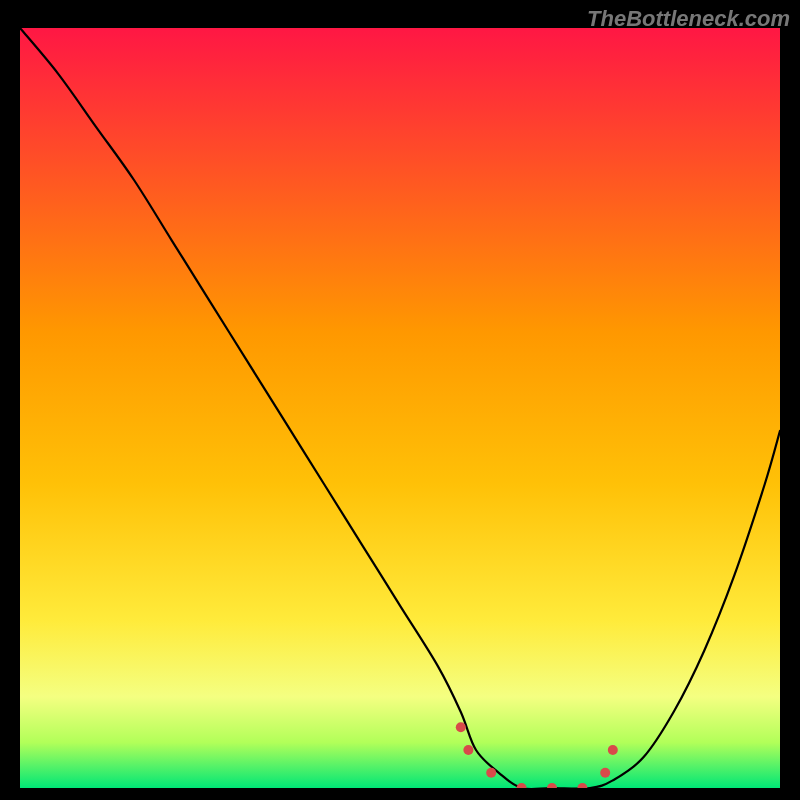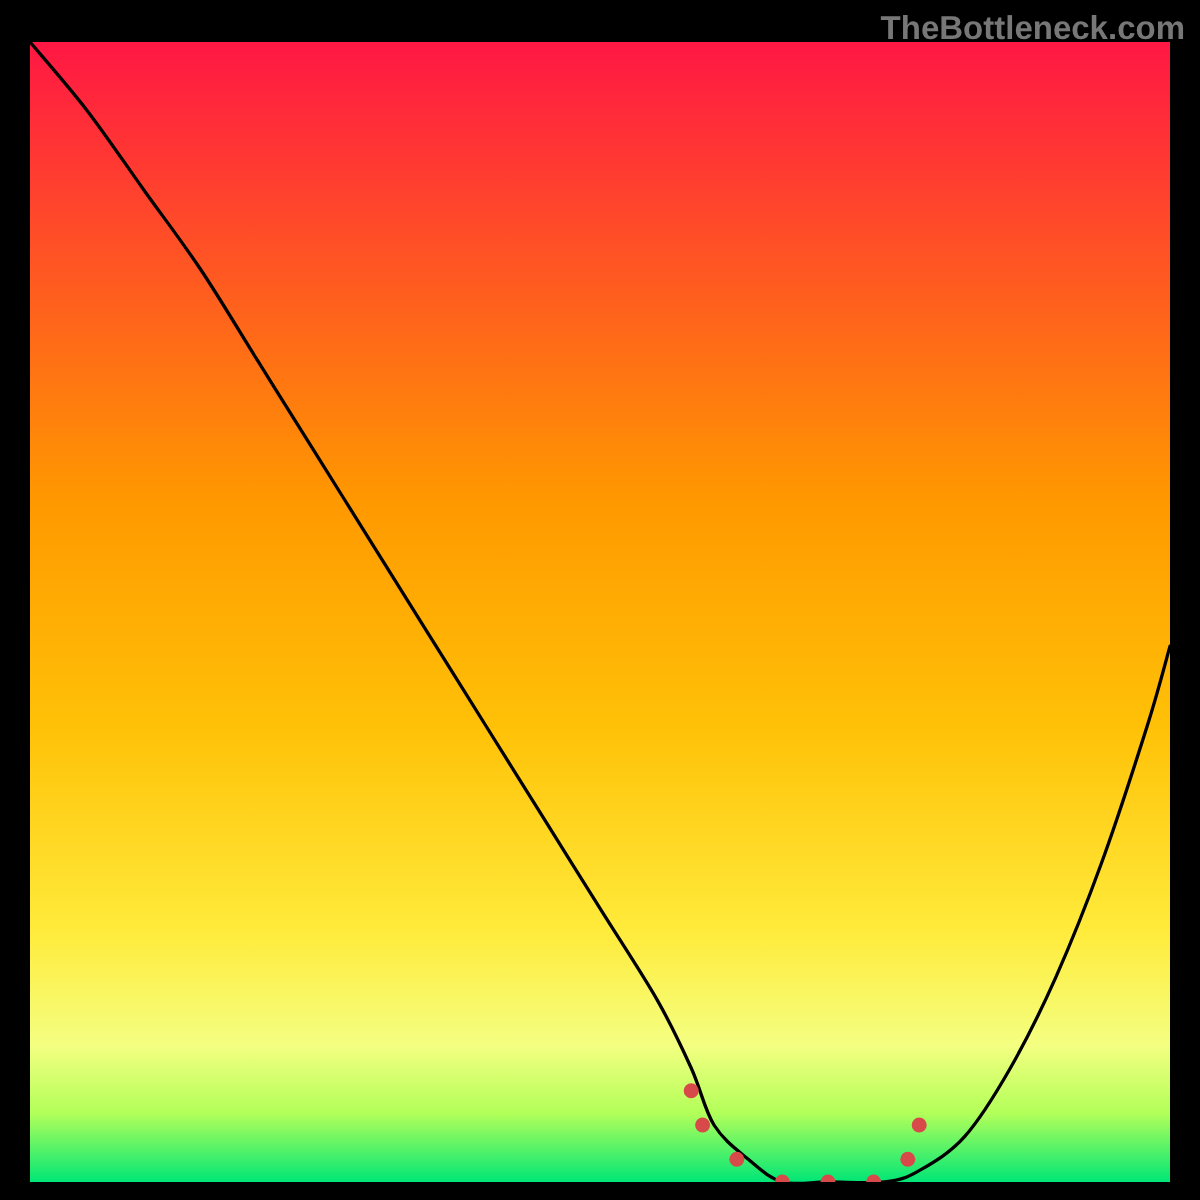--- a/index.html
+++ b/index.html
@@ -12,20 +12,21 @@
   }
   .watermark {
     position: absolute;
     top: 6px;
     right: 10px;
     font-family: Arial, sans-serif;
     font-size: 22px;
     font-weight: bold;
     color: #777;
     z-index: 10;
+    font-style: italic;
   }
   .plot-area {
     position: absolute;
     left: 20px;
     top: 28px;
     width: 760px;
     height: 760px;
     overflow: hidden;
   }
   .gradient-bg {

